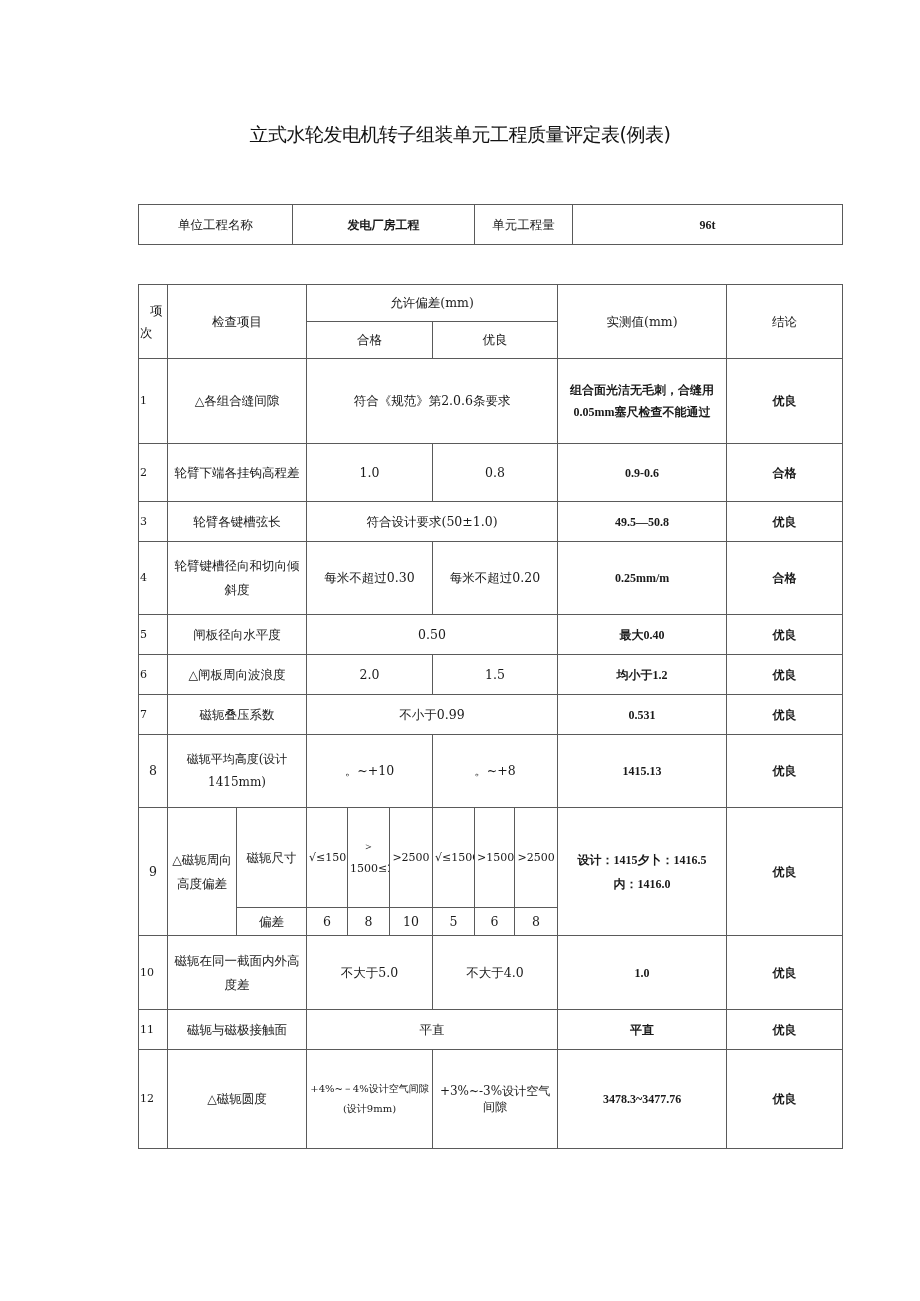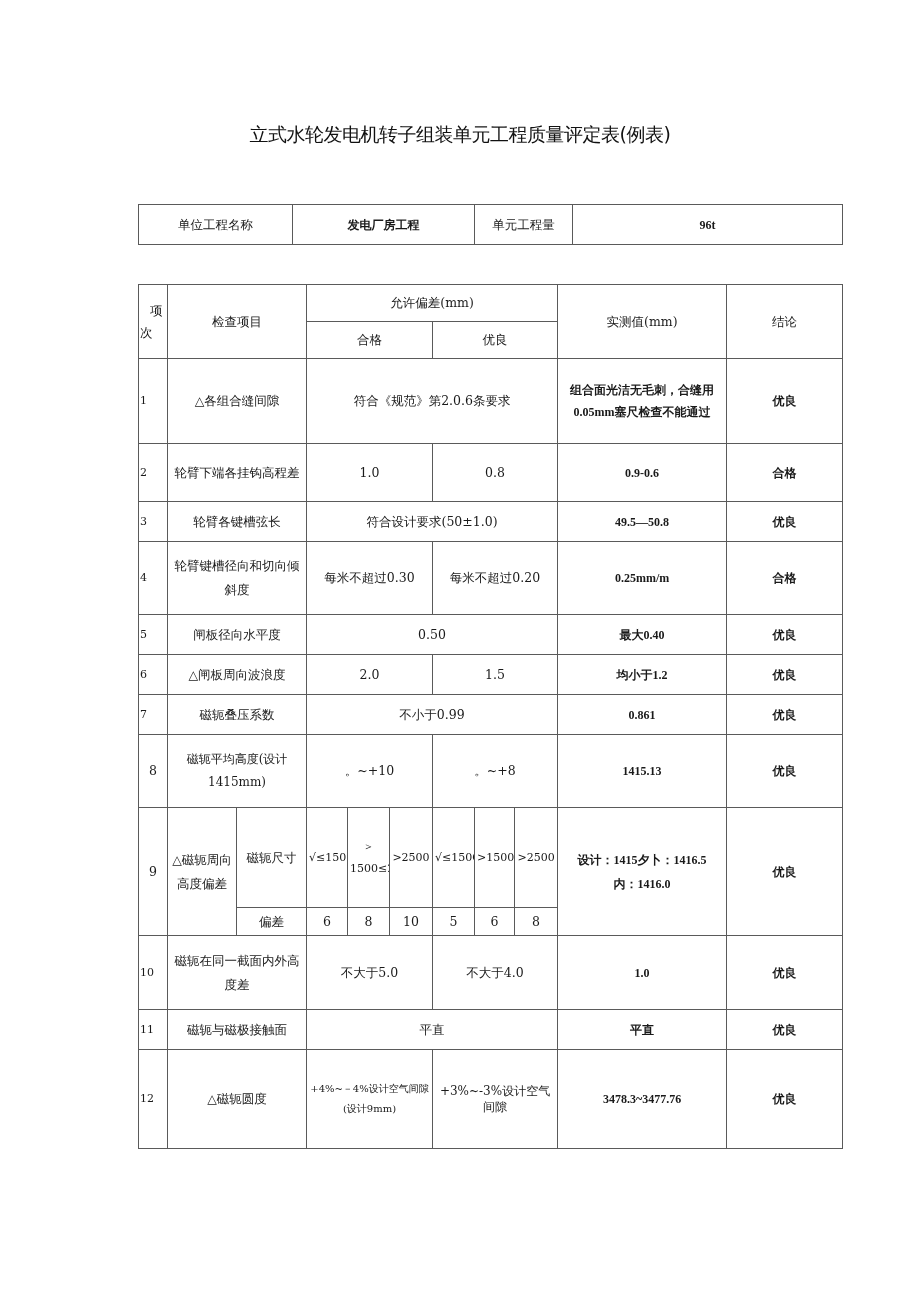--- a/index.html
+++ b/index.html
@@ -112,21 +112,21 @@
     <td colspan="3">2.0</td>
     <td colspan="3">1.5</td>
     <td class="b">均小于1.2</td>
     <td class="b">优良</td>
   </tr>
 
   <tr style="height:40px">
     <td class="lnum">7</td>
     <td colspan="2">磁轭叠压系数</td>
     <td colspan="6">不小于0.99</td>
-    <td class="b">0.861</td>
+    <td class="b">0.531</td>
     <td class="b">优良</td>
   </tr>
 
   <tr style="height:73px">
     <td>8</td>
     <td colspan="2" style="line-height:23px; font-size:12px">磁轭平均高度(设计1415mm)</td>
     <td colspan="3">。~+10</td>
     <td colspan="3">。~+8</td>
     <td class="b">1415.13</td>
     <td class="b">优良</td>

